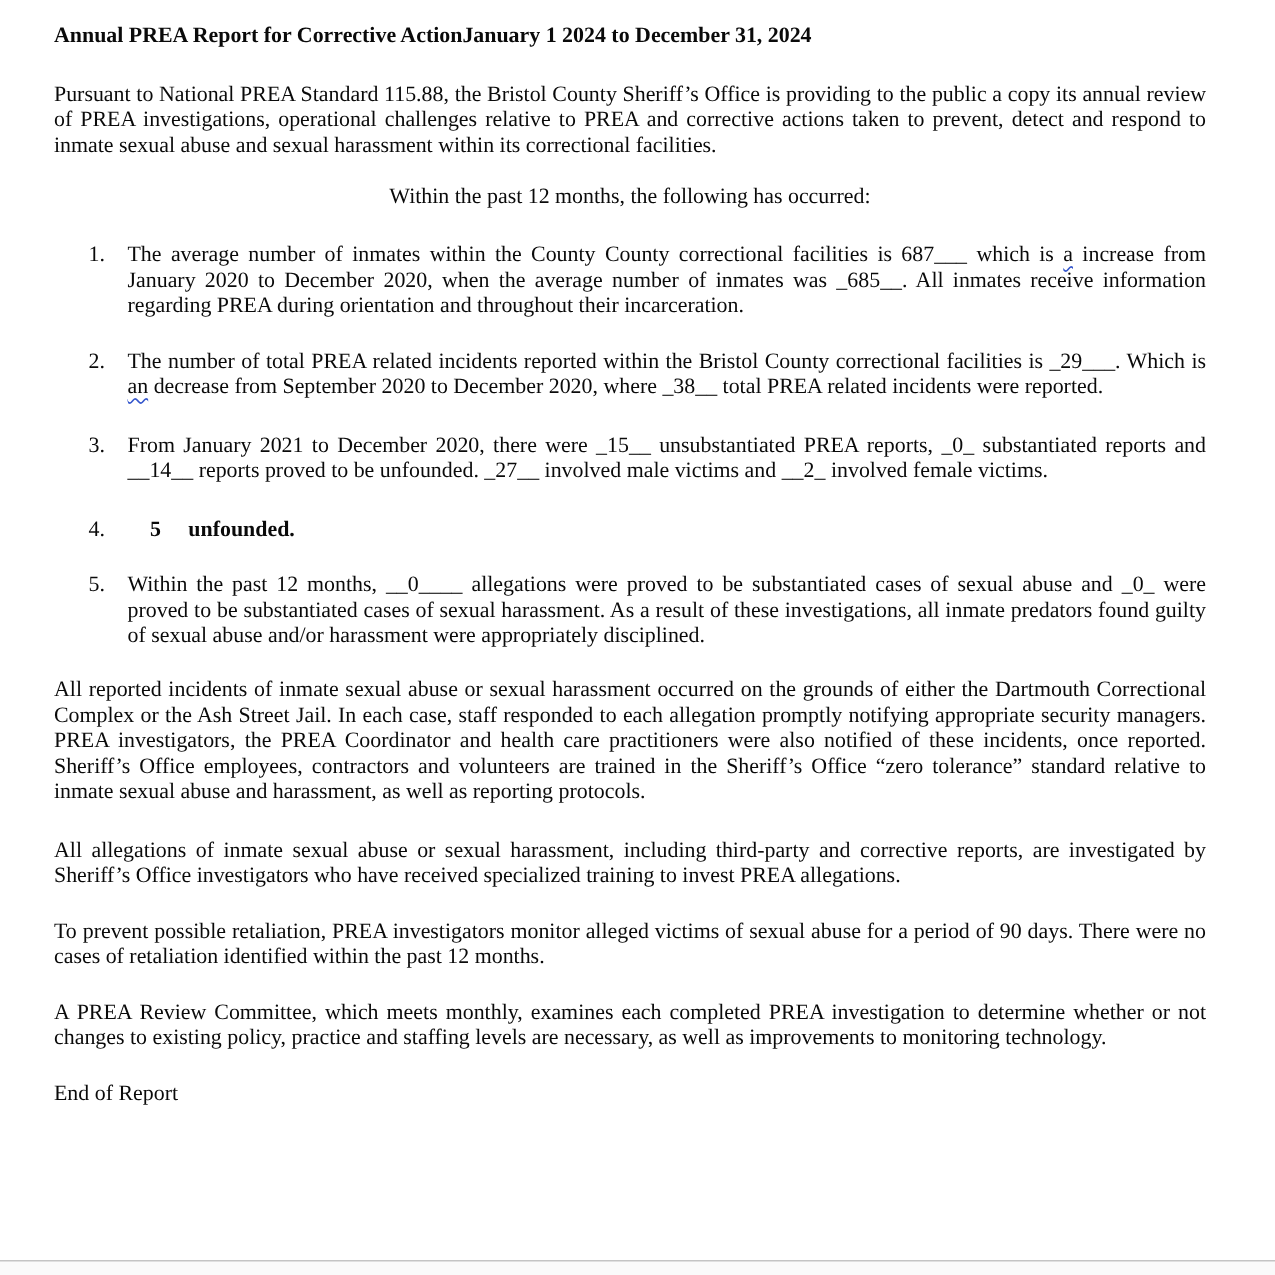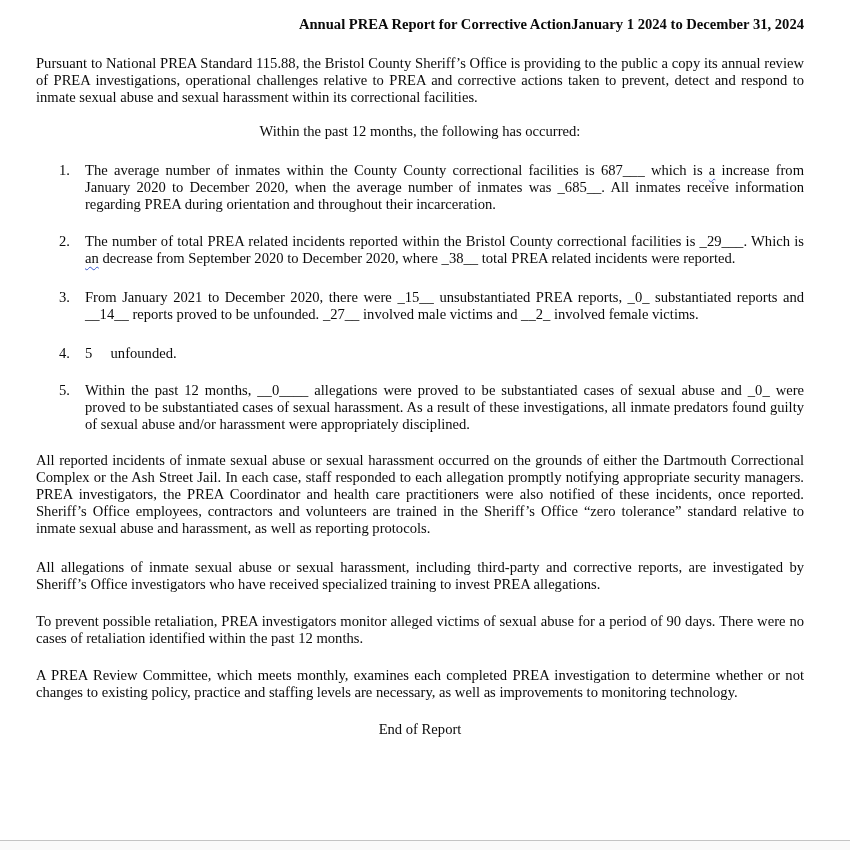--- a/index.html
+++ b/index.html
@@ -16,21 +16,21 @@
     font-family: "Liberation Serif", "DejaVu Serif", serif;
     font-size: 14.6px;
     line-height: 17px;
     color: #0a0a0a;
   }
   .content {
     padding: 16px 46px 0 36px;
   }
   .doc-header {
     display: flex;
-    justify-content: flex-end;
+    justify-content: flex-start;
     font-weight: bold;
   }
   .para {
     margin: 0;
     text-align: justify;
   }
   .plain { text-align: center; }
   .mb17 { margin-bottom: 17px; }
   .mb19 { margin-bottom: 19px; }
   .mb20 { margin-bottom: 20px; }
@@ -42,32 +42,32 @@
   .list-num {
     flex: none;
     width: 26px;
   }
   .list-body {
     flex: 1;
     text-align: justify;
   }
   .wrap-line2 {
     white-space: pre;
-    margin-left: 0;
+    margin-left: 15px;
     text-align: left;
+    font-weight: bold;
   }
   .flagged {
     text-decoration-line: underline;
     text-decoration-style: wavy;
     text-decoration-color: var(--flag-color, #3355cc);
     text-decoration-thickness: 1px;
     text-underline-offset: 3px;
   }
   .footer-line {
-    text-align: center;
     margin: 0;
   }
   .bottom-strip {
     position: absolute;
     left: 0;
     right: 0;
     top: 840px;
     height: 10px;
     background: #fafafa;
     border-top: 1px solid #c4c4c4;

